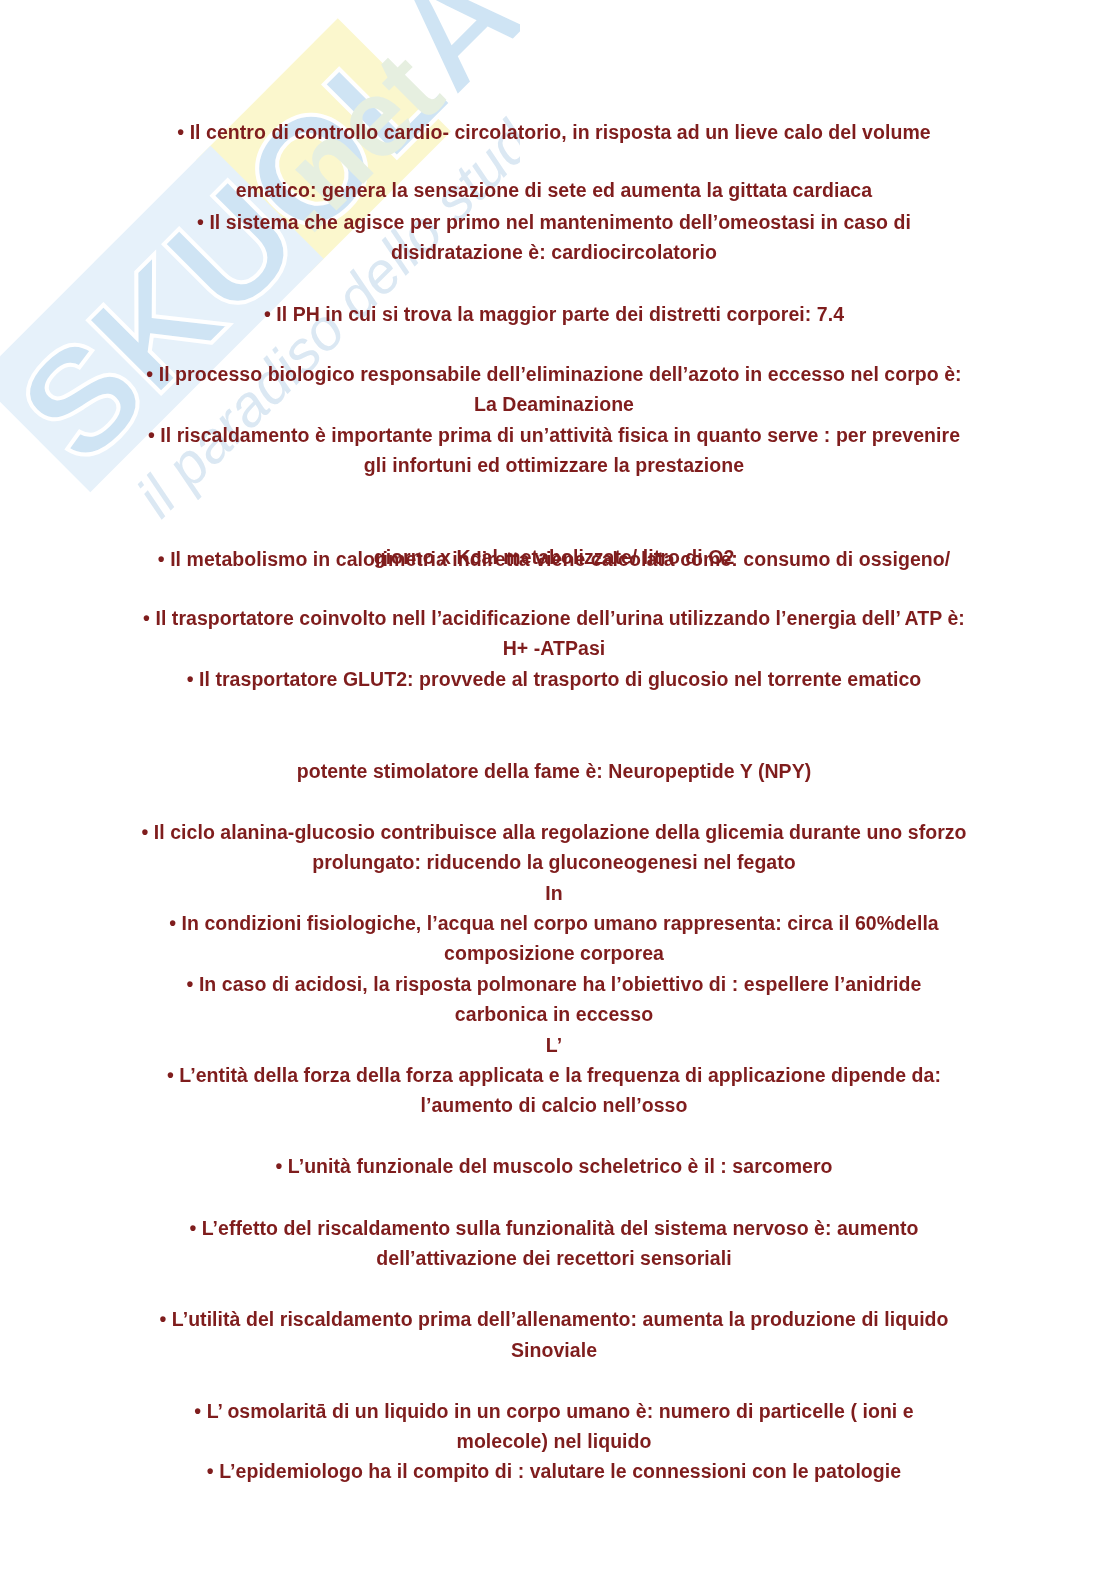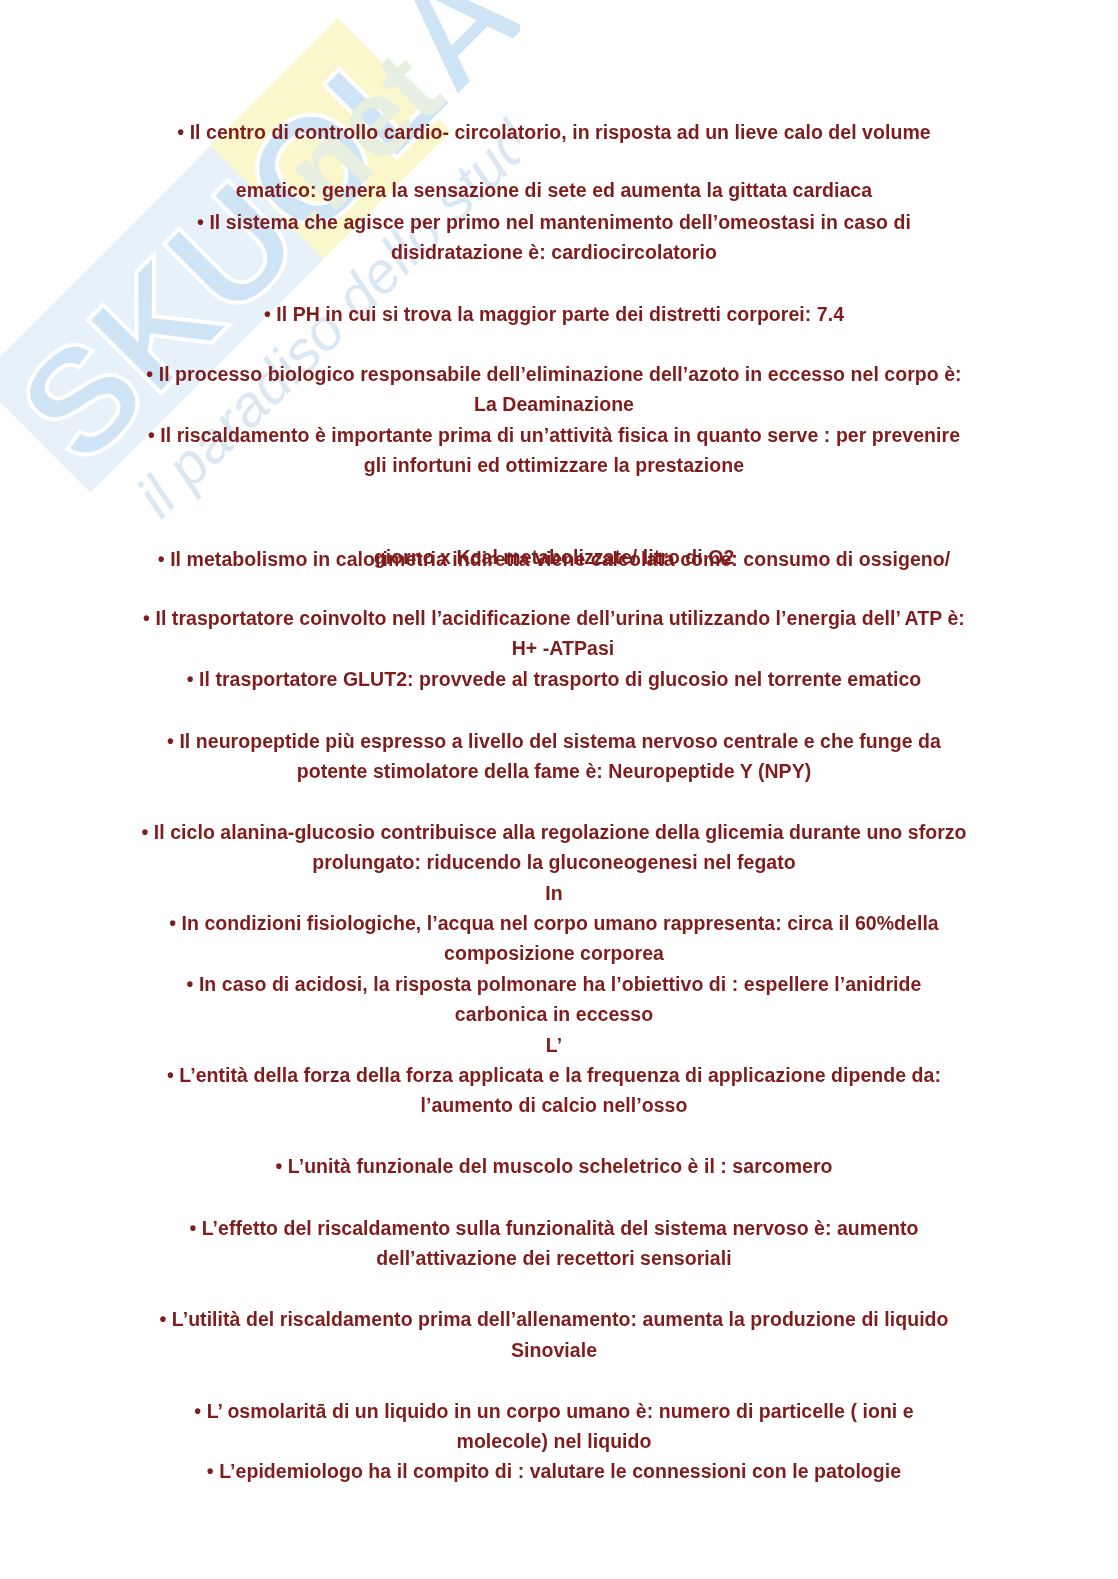--- a/index.html
+++ b/index.html
@@ -66,23 +66,22 @@
     <div class="line" style="top: 207px;">• Il sistema che agisce per primo nel mantenimento dell’omeostasi in caso di</div>
     <div class="line" style="top: 237px;">disidratazione è: cardiocircolatorio</div>
     <div class="line" style="top: 299px;">• Il PH in cui si trova la maggior parte dei distretti corporei: 7.4</div>
     <div class="line" style="top: 359px;">• Il processo biologico responsabile dell’eliminazione dell’azoto in eccesso nel corpo è:</div>
     <div class="line" style="top: 389px;">La Deaminazione</div>
     <div class="line" style="top: 420px;">• Il riscaldamento è importante prima di un’attività fisica in quanto serve : per prevenire</div>
     <div class="line" style="top: 450px;">gli infortuni ed ottimizzare la prestazione</div>
     <div class="line" style="top: 544px;">• Il metabolismo in calorimetria indiretta viene calcolata come: consumo di ossigeno/</div>
     <div class="line" style="top: 542px;">giorno x Kcal metabolizzate/ litro di O2</div>
     <div class="line" style="top: 603px;">• Il trasportatore coinvolto nell l’acidificazione dell’urina utilizzando l’energia dell’ ATP è:</div>
-    <div class="line" style="top: 633px; padding-left: 9px;">H+ -ATPasi</div>
+    <div class="line" style="top: 633px;">H+ -ATPasi</div>
     <div class="line" style="top: 664px;">• Il trasportatore GLUT2: provvede al trasporto di glucosio nel torrente ematico</div>
-    <div class="line" style="top: 726px;">• Il neuropeptide più espresso a livello del sistema nervoso centrale e che funge da</div>
     <div class="line" style="top: 756px;">potente stimolatore della fame è: Neuropeptide Y (NPY)</div>
     <div class="line" style="top: 817px;">• Il ciclo alanina-glucosio contribuisce alla regolazione della glicemia durante uno sforzo</div>
     <div class="line" style="top: 847px;">prolungato: riducendo la gluconeogenesi nel fegato</div>
     <div class="line" style="top: 878px;">In</div>
     <div class="line" style="top: 908px;">• In condizioni fisiologiche, l’acqua nel corpo umano rappresenta: circa il 60%della</div>
     <div class="line" style="top: 938px;">composizione corporea</div>
     <div class="line" style="top: 969px;">• In caso di acidosi, la risposta polmonare ha l’obiettivo di : espellere l’anidride</div>
     <div class="line" style="top: 999px;">carbonica in eccesso</div>
     <div class="line" style="top: 1030px;">L’</div>
     <div class="line" style="top: 1060px;">• L’entità della forza della forza applicata e la frequenza di applicazione dipende da:</div>

